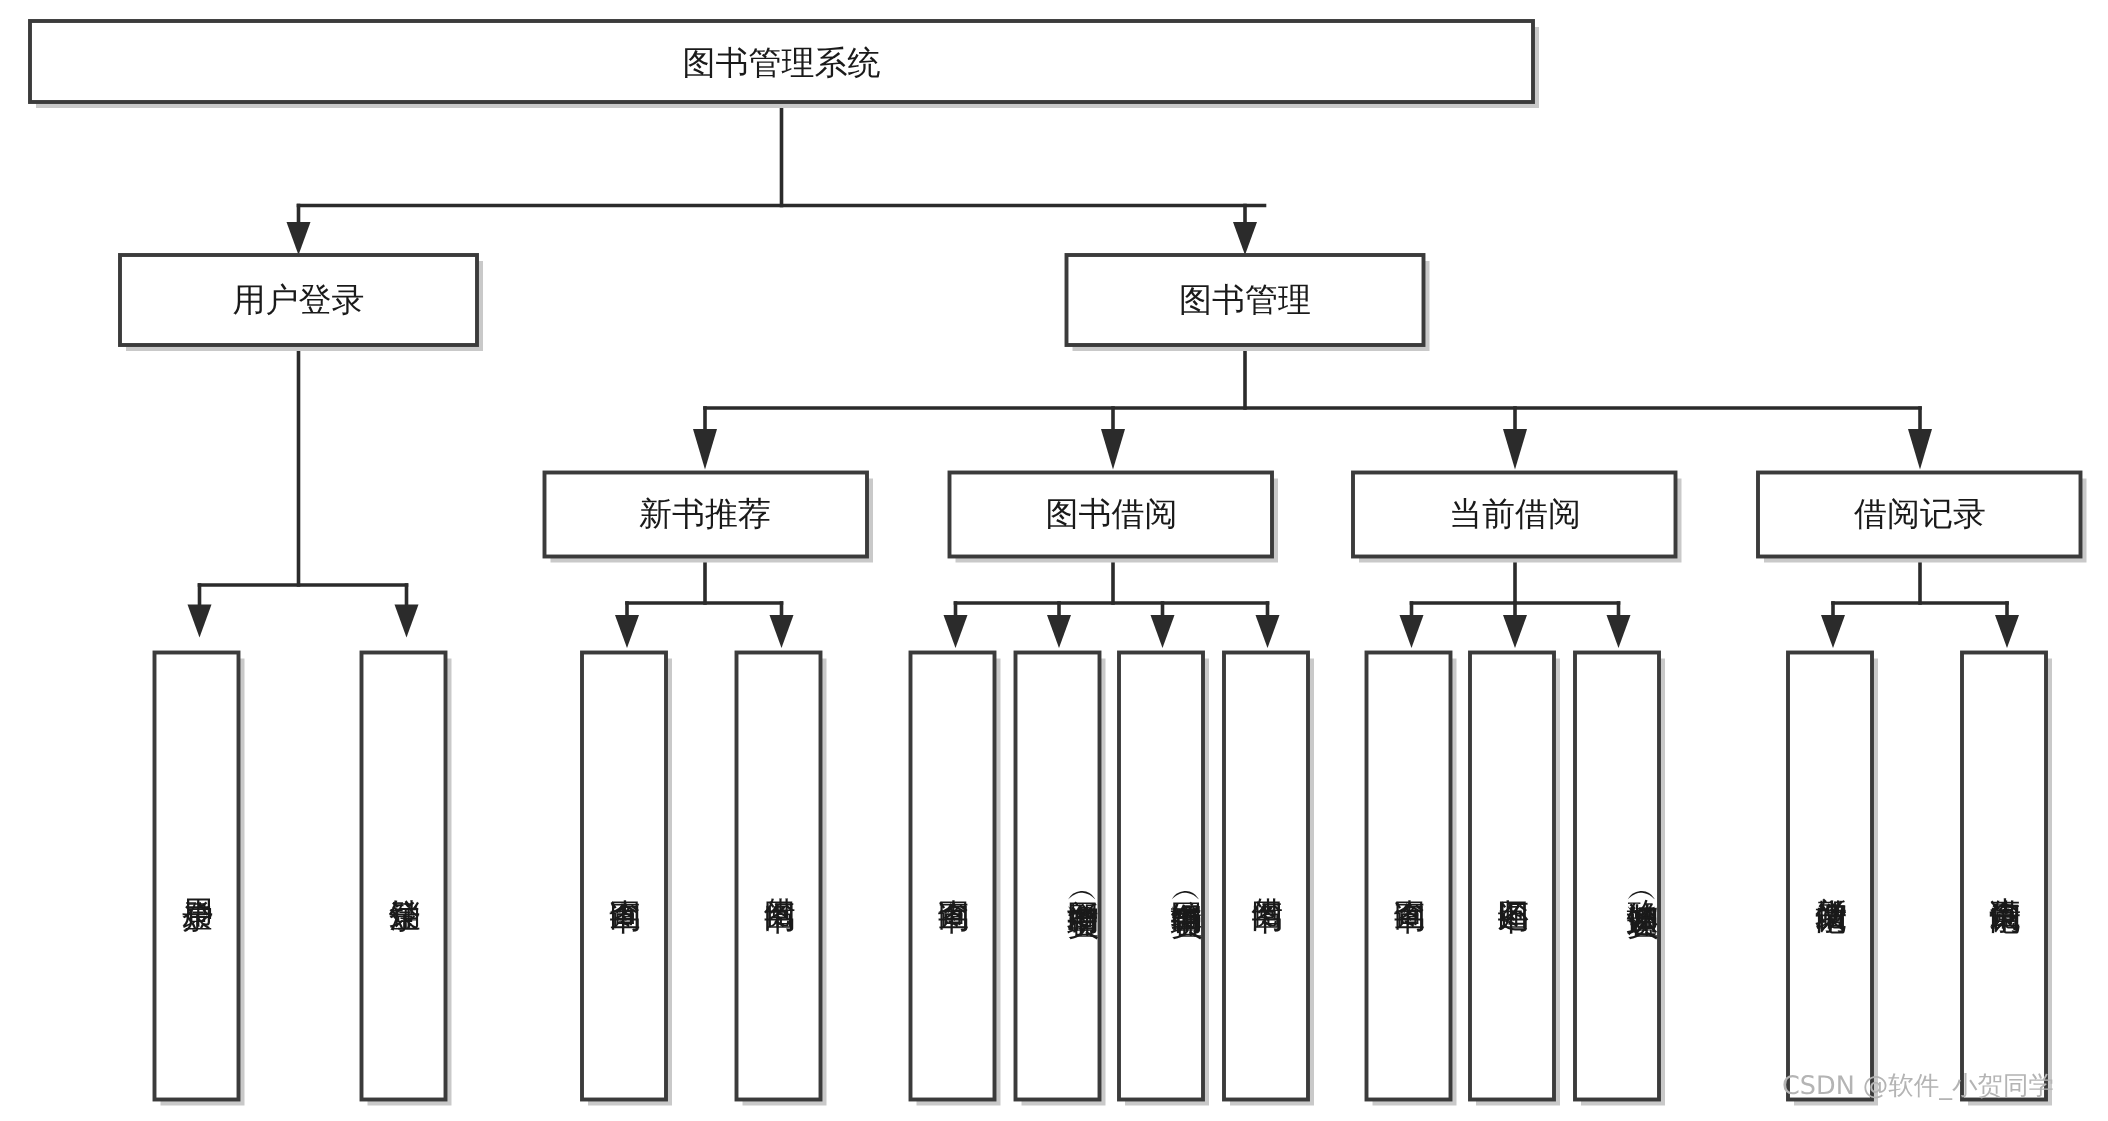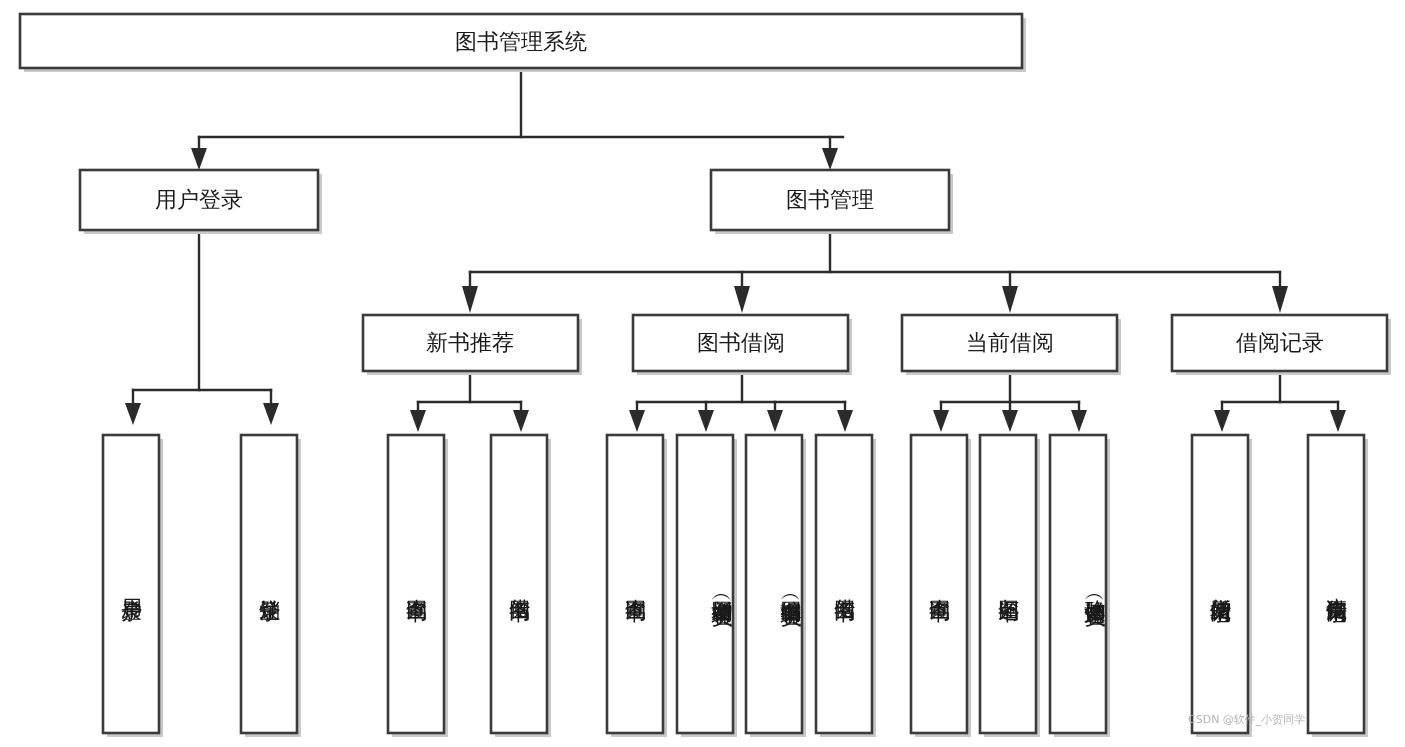--- a/index.html
+++ b/index.html
@@ -64,21 +64,21 @@
     display: flex;
     align-items: center;
     justify-content: center;
     pointer-events: none;
   }
   .watermark {
     position: absolute;
     left: 1188px;
     top: 712px;
     font-family: "DejaVu Sans", "Liberation Sans", sans-serif;
-    font-size: 11px;
+    font-size: 17px;
     color: #b4b4b4;
     white-space: nowrap;
   }
 </style>
 </head>
 <body>
 
 <div id="canvas">
 
   <svg class="diagram" viewBox="0 0 1405 747">

